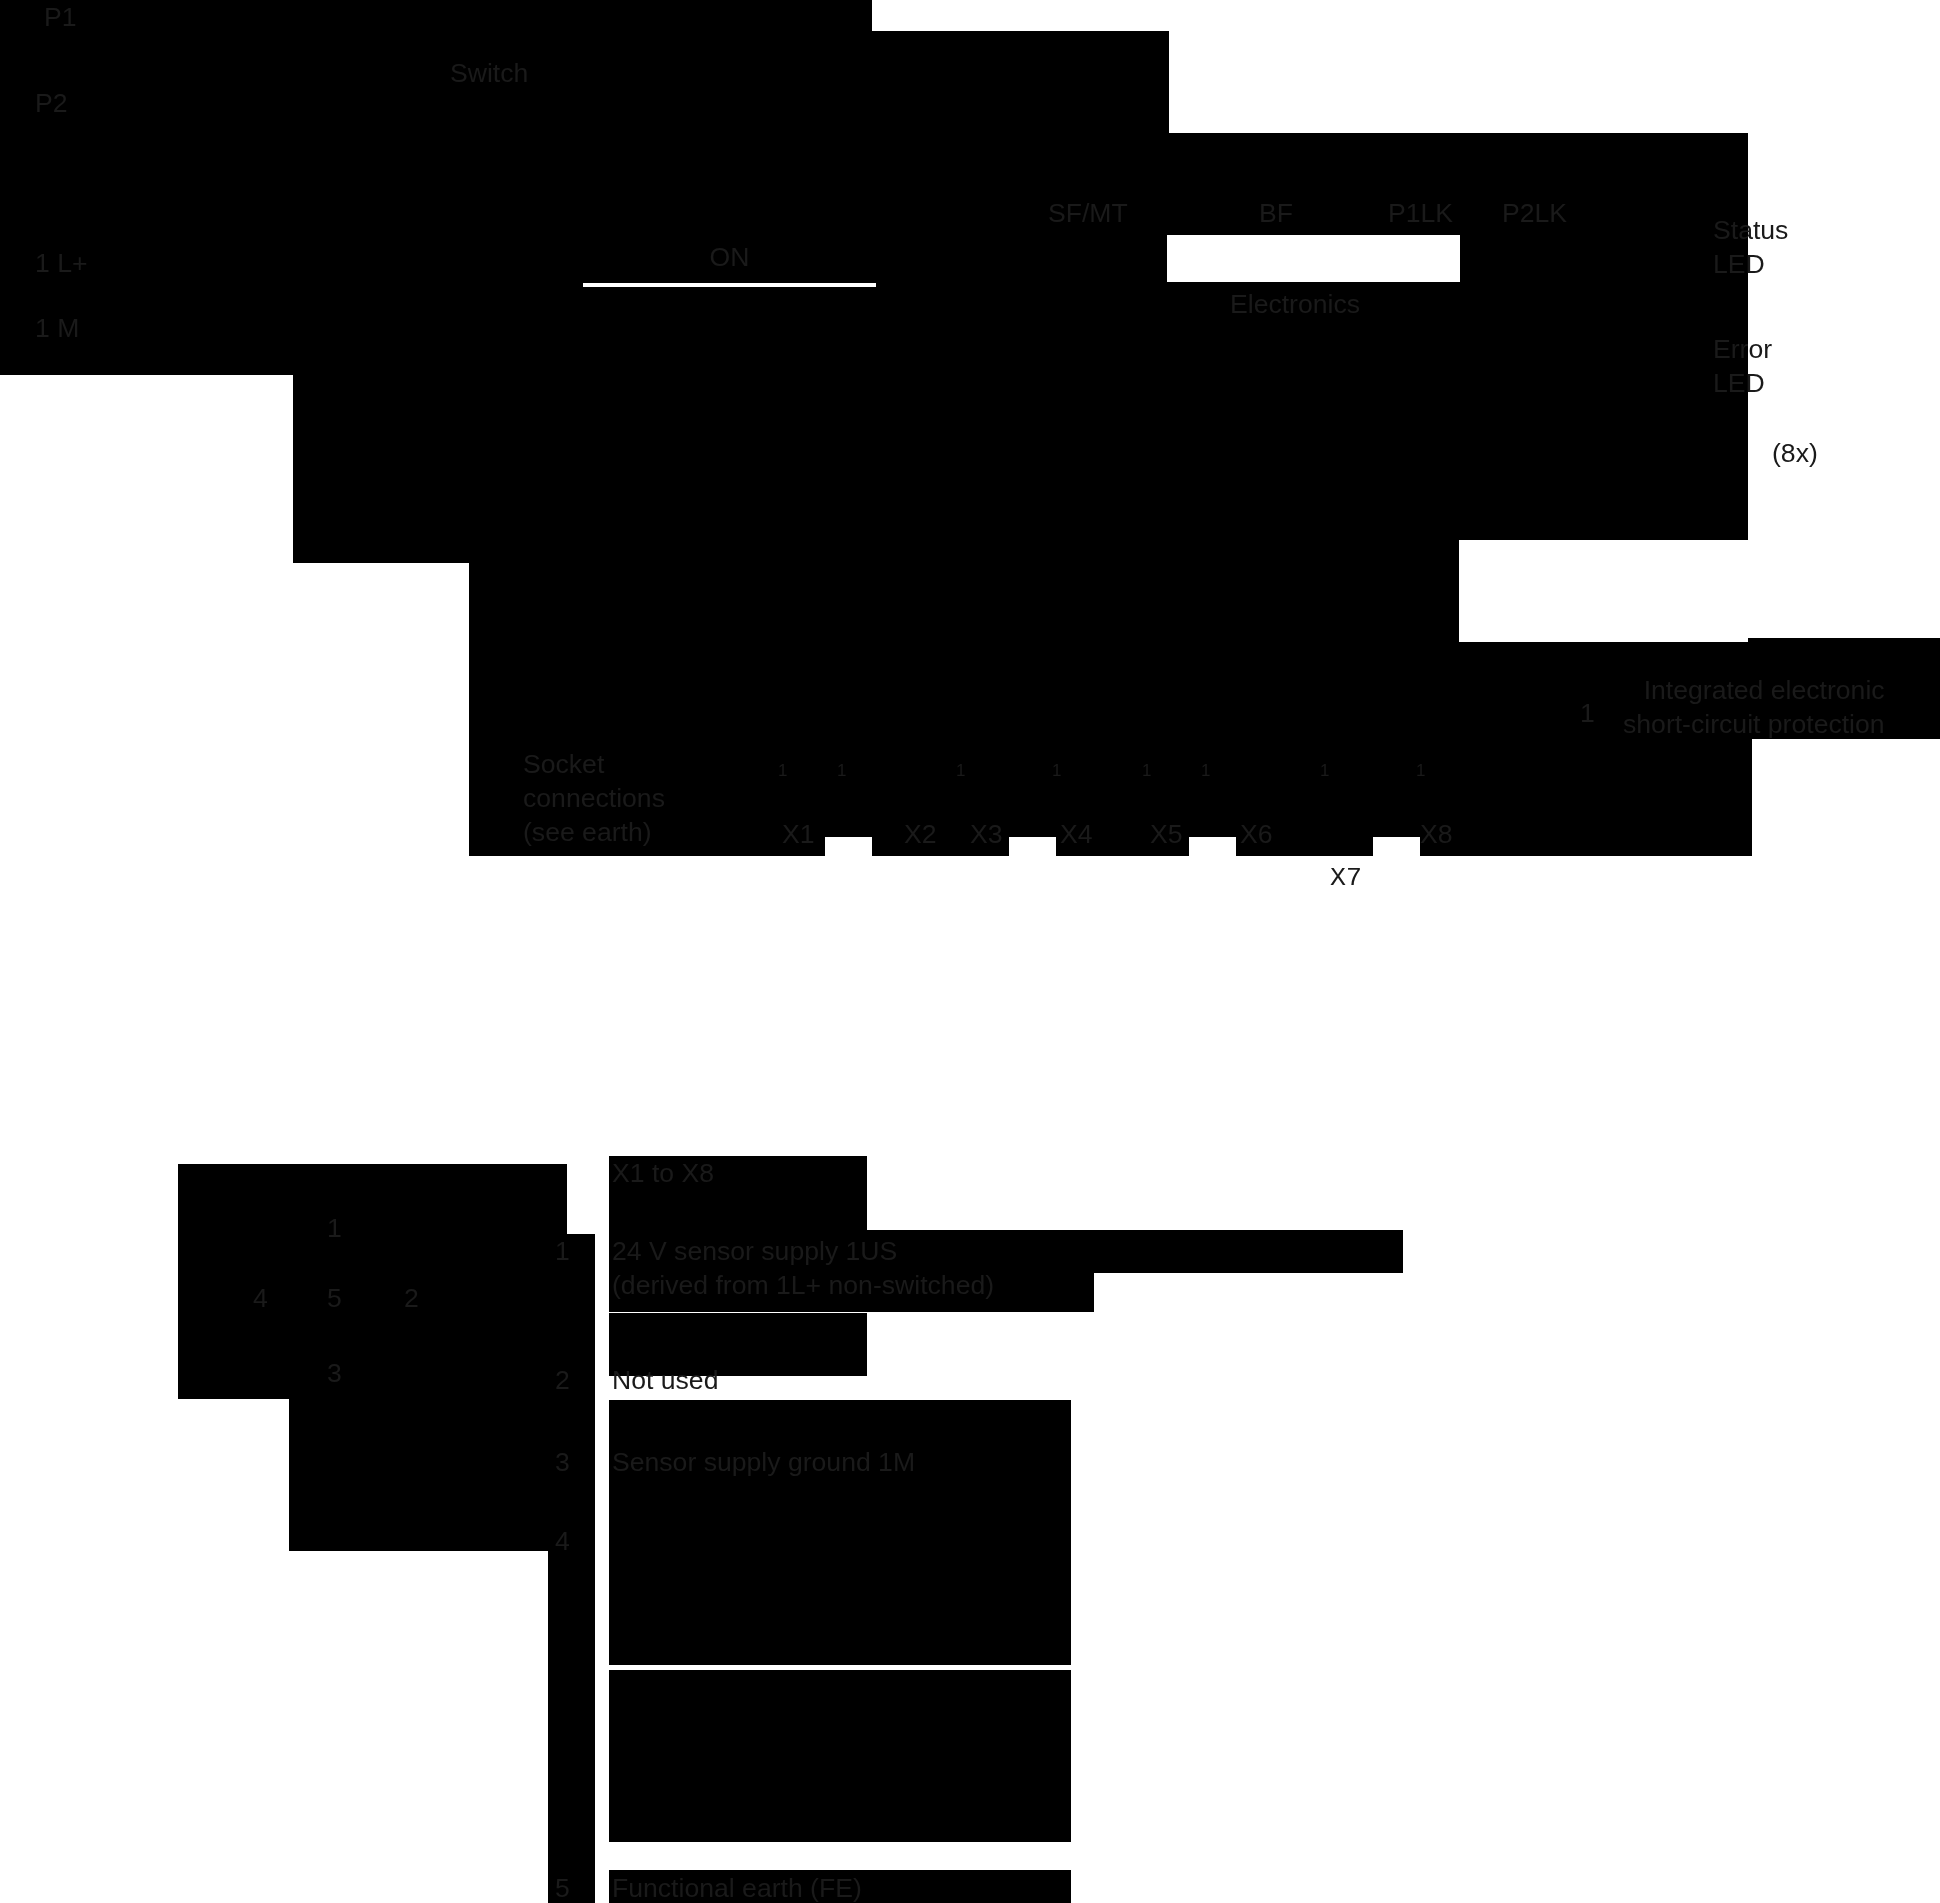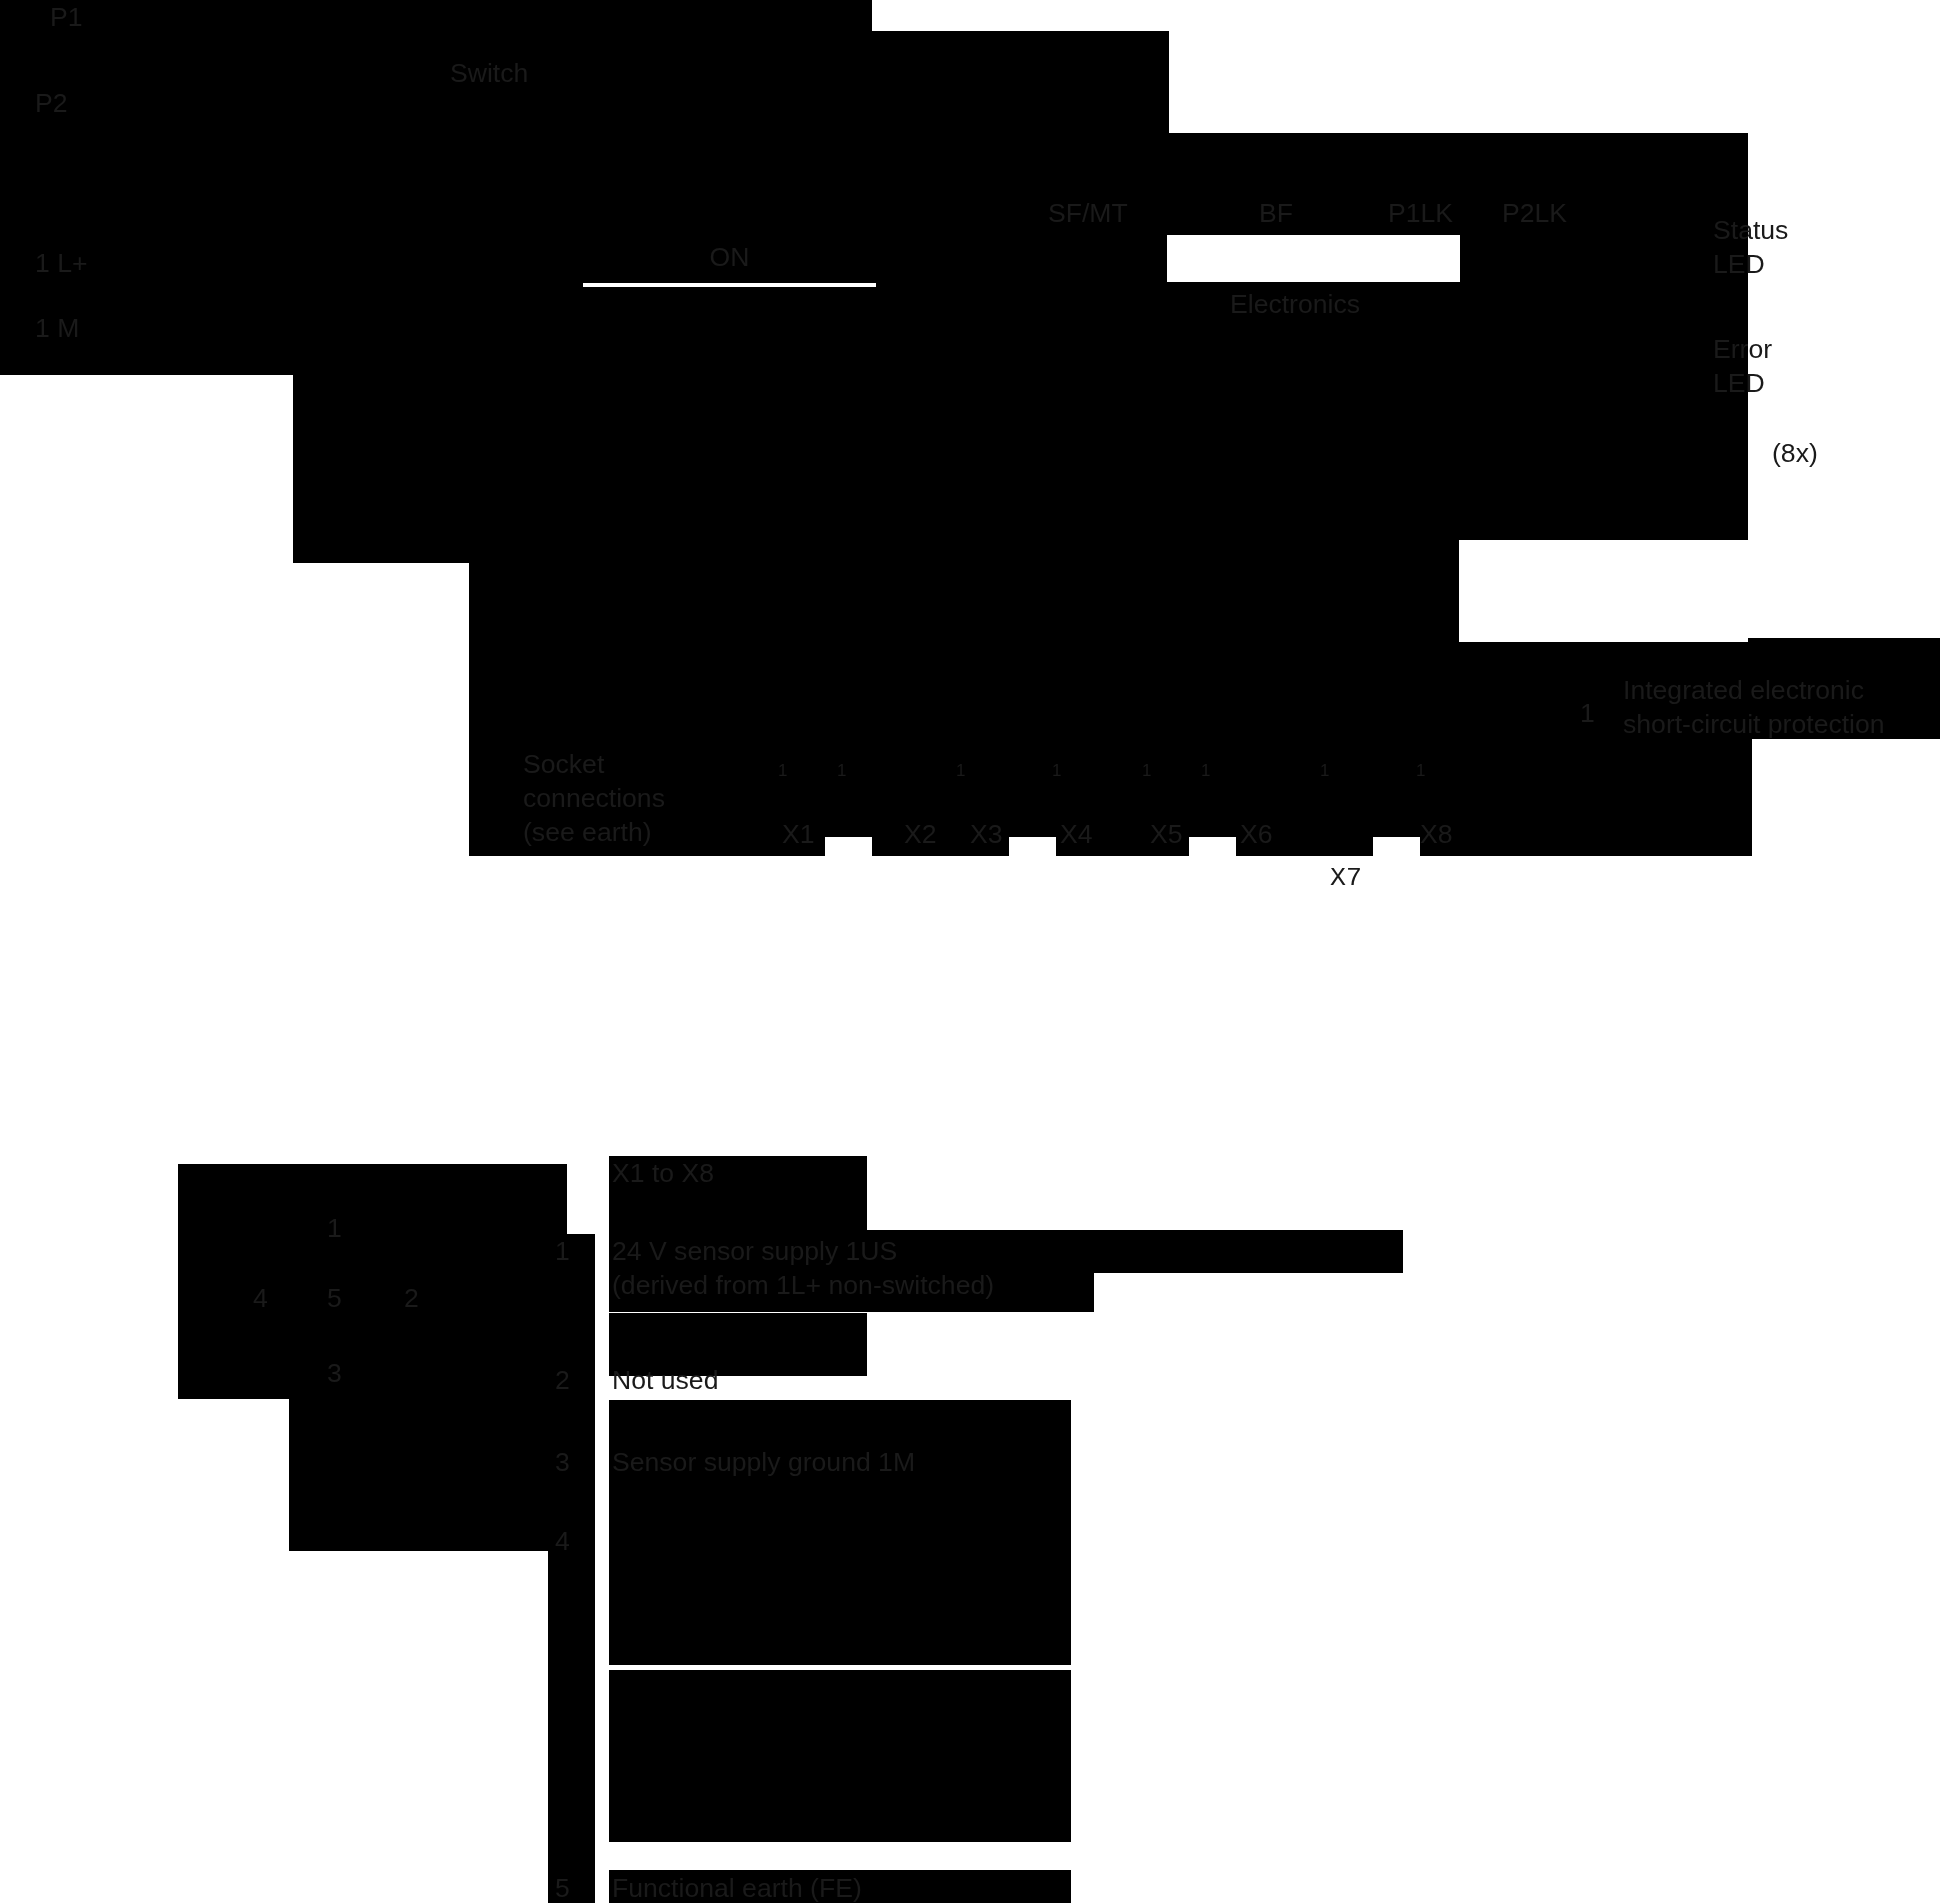--- a/index.html
+++ b/index.html
@@ -76,21 +76,21 @@
 
   <div class="whitebar" style="left:1167px;top:235px;width:293px;height:47px;"></div>
 
   <div class="rule" style="left:583px;top:283px;width:293px;"></div>
 
   <div class="whitebar" style="left:825px;top:837px;width:47px;height:19.6px;"></div>
   <div class="whitebar" style="left:1009px;top:837px;width:47px;height:19.6px;"></div>
   <div class="whitebar" style="left:1189px;top:837px;width:47px;height:19.6px;"></div>
   <div class="whitebar" style="left:1373px;top:837px;width:47px;height:19.6px;"></div>
 
-  <div class="lbl" style="left:50px;top:0px;">P1</div>
+  <div class="lbl" style="left:44px;top:0px;">P1</div>
   <div class="lbl" style="left:35px;top:86px;">P2</div>
   <div class="lbl" style="left:35px;top:246px;">1 L+</div>
   <div class="lbl" style="left:35px;top:311px;">1 M</div>
 
   <div class="lbl" style="left:450px;top:56px;">Switch</div>
 
   <div class="lbl ctr" style="left:583px;top:240px;width:293px;">ON</div>
 
   <div class="lbl" style="left:1048px;top:196px;">SF/MT</div>
   <div class="lbl" style="left:1259px;top:196px;">BF</div>
@@ -99,21 +99,21 @@
 
   <div class="lbl" style="left:1230px;top:287px;">Electronics</div>
 
   <div class="lbl" style="left:1713px;top:213px;">Status
 LED</div>
   <div class="lbl" style="left:1713px;top:332px;">Error
 LED</div>
   <div class="lbl" style="left:1772px;top:436px;">(8x)</div>
 
   <div class="lbl" style="left:1580px;top:696px;">1</div>
-  <div class="lbl" style="left:1623px;top:673px;"><span>Integrated electronic</span><br><span>short-circuit protection</span></div>
+  <div class="lbl" style="left:1623px;top:673px;text-align:right;"><span>Integrated electronic</span><br><span>short-circuit protection</span></div>
 
   <div class="lbl" style="left:523px;top:747px;"><span>Socket</span><br><span>connections</span><br><span>(see earth)</span></div>
 
   <div class="lbl small" style="left:778px;top:760px;">1</div>
   <div class="lbl small" style="left:837px;top:760px;">1</div>
   <div class="lbl small" style="left:956px;top:760px;">1</div>
   <div class="lbl small" style="left:1052px;top:760px;">1</div>
   <div class="lbl small" style="left:1142px;top:760px;">1</div>
   <div class="lbl small" style="left:1201px;top:760px;">1</div>
   <div class="lbl small" style="left:1320px;top:760px;">1</div>

